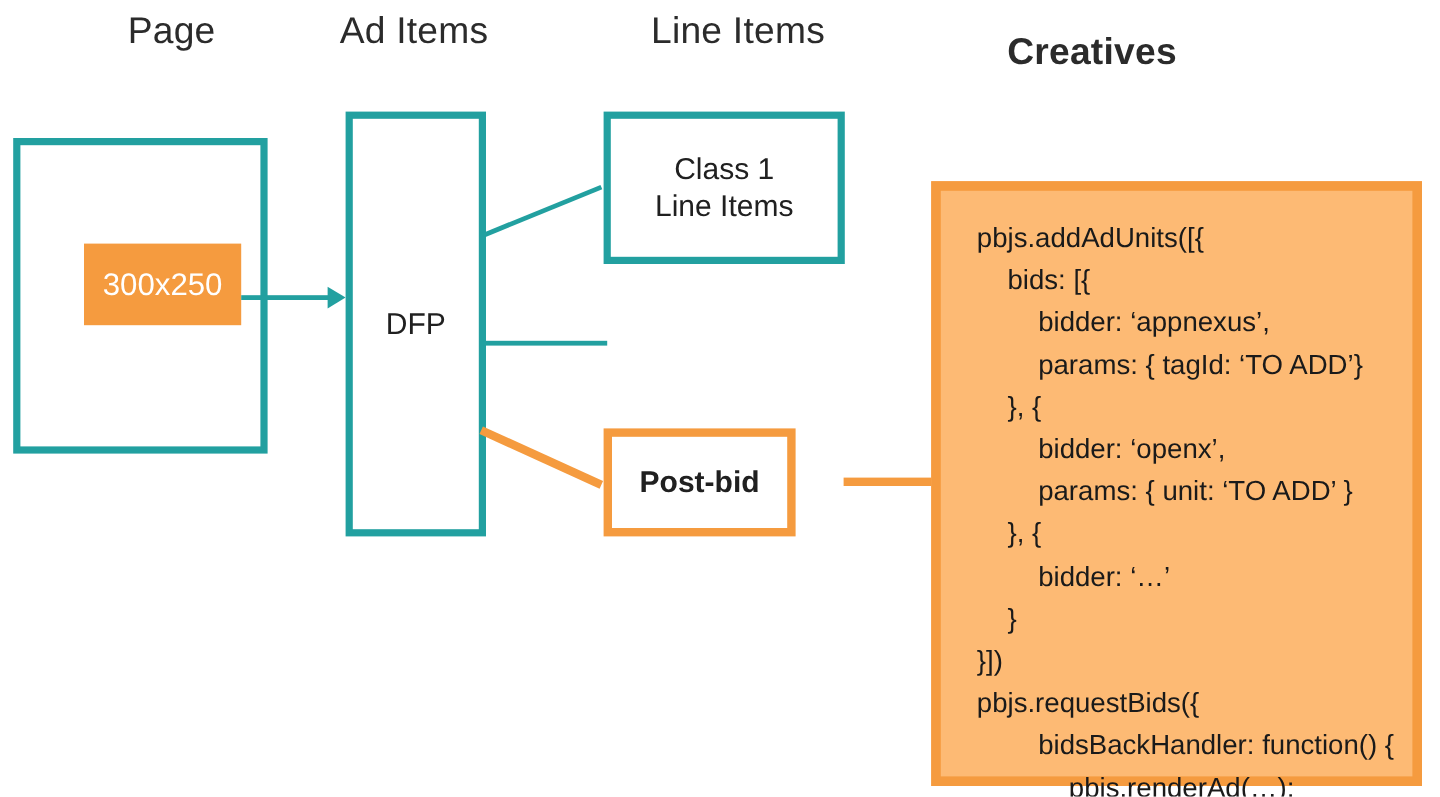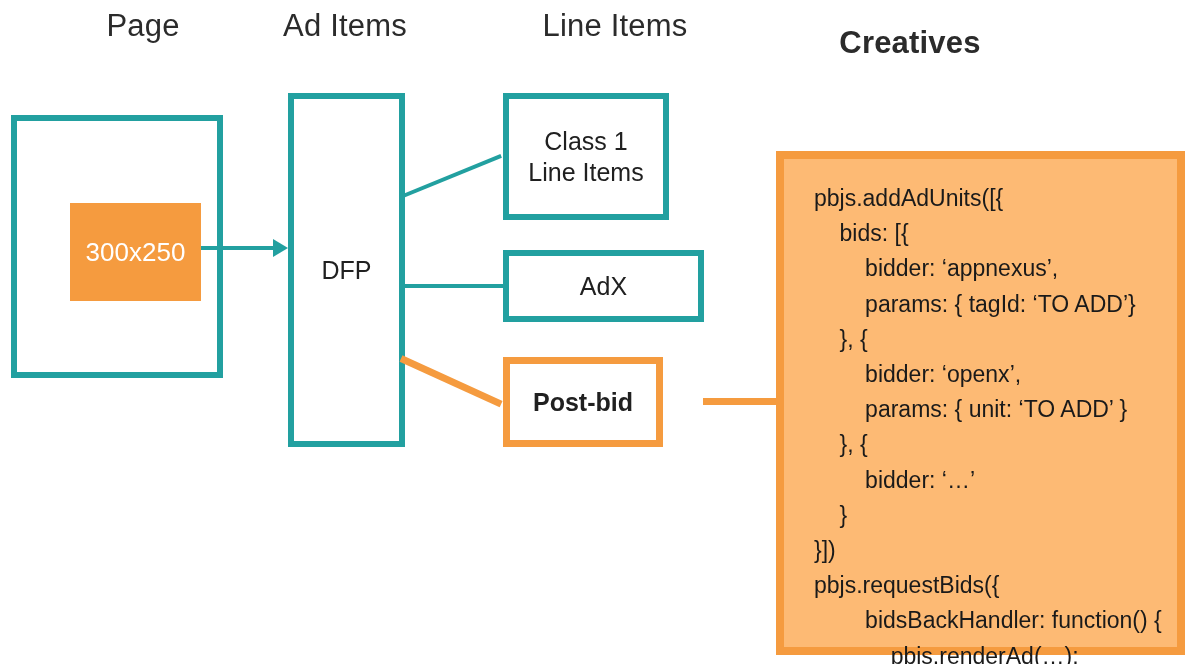--- a/index.html
+++ b/index.html
@@ -111,45 +111,42 @@
 
 <div id="canvas">
 
   <div class="col-header" style="left:0px; top:10px; width:230px;margin-left:28px;">Page</div>
   <div class="col-header" style="left:230px; top:10px; width:230px;">Ad Items</div>
   <div class="col-header" style="left:500px; top:10px; width:230px;">Line Items</div>
   <div class="col-header" style="left:795px; top:27px; width:230px;font-weight:bold;">Creatives</div>
 
   <div class="box box-teal" style="left: 11px; top: 115px; width: 212px; height: 263px; border-color: rgb(34, 160, 160);"></div>
 
-  <div id="ad-slot" style="left: 70px; top: 203px; width: 131px; height: 98px; background: rgb(245, 155, 63);">
+  <div id="ad-slot" style="left: 70px; top: 203px; width: 131px; height: 68px; background: rgb(245, 155, 63);">
     <span class="slot-text">300x250</span>
   </div>
 
   <div class="line-h" style="left: 201px; top: 246px; width: 74px; height: 4px; background: rgb(34, 160, 160);"></div>
   <div class="arrowhead" style="left: 273px; top: 239px; border-left-color: rgb(34, 160, 160);"></div>
 
   <div class="box box-teal" style="left: 288px; top: 93px; width: 117px; height: 354px; border-color: rgb(34, 160, 160);">
     <span class="box-label">DFP</span>
   </div>
 
   <div class="diag" style="left: 403px; top: 194px; width: 106px; height: 4px; transform: rotate(-22.2deg); background: rgb(34, 160, 160);"></div>
 
   <div class="line-h" style="left: 403px; top: 284px; width: 103px; height: 4px; background: rgb(34, 160, 160);"></div>
 
   <div class="diag orange" style="left: 401px; top: 355px; width: 110px; height: 7px; transform: rotate(24.5deg); background: rgb(245, 155, 63);"></div>
 
-  <div class="box box-teal" style="left: 503px; top: 93px; width: 166px; height: 127px; border-color: rgb(34, 160, 160); align-items: center;">
+  <div class="box box-teal" style="left: 503px; top: 93px; width: 201px; height: 127px; border-color: rgb(34, 160, 160); align-items: center;">
     <span class="box-label" style="white-space:pre-line;">Class 1
 Line Items</span>
   </div>
 
-  <div class="box box-teal" style="left: 503px; top: 250px; width: 201px; height: 72px; border-color: rgb(34, 160, 160);">
-    <span class="box-label">AdX</span>
-  </div>
 
   <div class="box box-orange" style="left: 503px; top: 357px; width: 160px; height: 90px; border-color: rgb(245, 155, 63);">
     <span class="box-label bold">Post-bid</span>
   </div>
 
   <div class="line-h orange" style="left: 703px; top: 398px; width: 83px; height: 7px; background: rgb(245, 155, 63);"></div>
 
   <div id="code-panel" style="left: 776px; top: 151px; width: 409px; height: 504px; border-color: rgb(245, 155, 63);">
     <div id="code-lines"><span class="ln">pbjs.addAdUnits([{</span><span class="ln">    bids: [{</span><span class="ln">        bidder: ‘<b>appnexus</b>’,</span><span class="ln">        params: { tagId: ‘TO ADD’}</span><span class="ln">    }, {</span><span class="ln">        bidder: ‘<b>openx</b>’,</span><span class="ln">        params: { unit: ‘TO ADD’ }</span><span class="ln">    }, {</span><span class="ln">        bidder: ‘…’</span><span class="ln">    }</span><span class="ln">}])</span><span class="ln">pbjs.requestBids({</span><span class="ln">        bidsBackHandler: function() {</span><span class="ln">            pbjs.renderAd(…);</span></div>
   </div>

